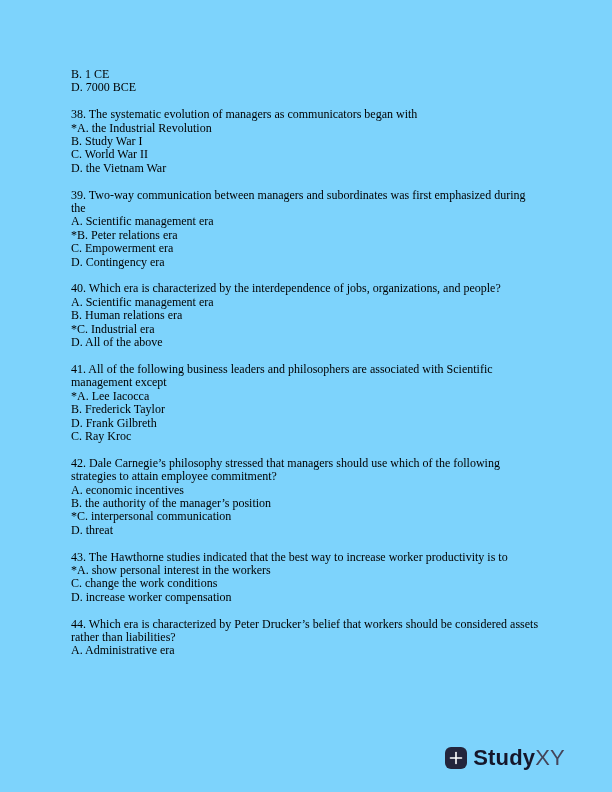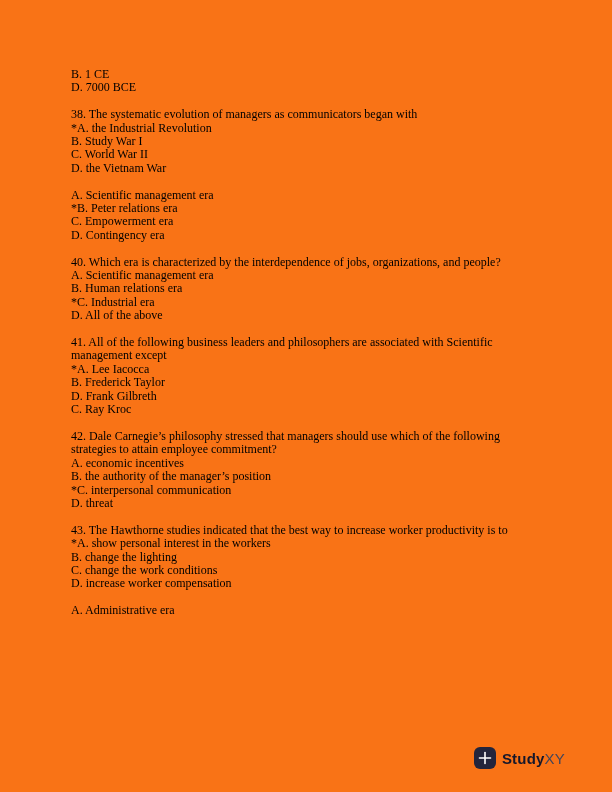--- a/index.html
+++ b/index.html
@@ -1,21 +1,21 @@
 <!DOCTYPE html>
 <html><head>
 <meta charset="utf-8">
 <style>
   html, body { margin: 0; padding: 0; background: #e8e8e8; }
   .page {
     position: relative;
     width: 612px;
     height: 792px;
     margin: 0 auto;
-    background: #f97316;
+    background: #7dd3fc;
     font-family: "Liberation Serif", serif;
     font-size: 12px;
     color: #000000;
     overflow: hidden;
   }
   .content {
     position: absolute;
     left: 71px;
     top: 68px;
     width: 470px;
@@ -41,21 +41,21 @@
     width: 22px;
     height: 22px;
     border-radius: 6px;
     background: #23253c;
     display: flex;
     align-items: center;
     justify-content: center;
     flex: 0 0 auto;
   }
   .logo-text {
-    font-size: 15px;
+    font-size: 22px;
     letter-spacing: 0.2px;
     color: #15172b;
     display: inline-flex;
     align-items: flex-start;
   }
   .logo-text .brand-bold { font-weight: 700; color: #15172b; }
   .logo-text .brand-light { font-weight: 500; color: #44455a; }
 </style>
 </head>
 <body>
@@ -69,20 +69,21 @@
       </div>
     <div>
         <div class="block">
           <div class="line">38. The systematic evolution of managers as communicators began with</div>
           <div class="line">*A. the Industrial Revolution</div>
           <div class="line">B. Study War I</div>
           <div class="line">C. World War II</div>
           <div class="line">D. the Vietnam War</div>
         </div>
         <div class="block">
+          <div class="line">39. Two-way communication between managers and subordinates was first emphasized during the</div>
           <div class="line">A. Scientific management era</div>
           <div class="line">*B. Peter relations era</div>
           <div class="line">C. Empowerment era</div>
           <div class="line">D. Contingency era</div>
         </div>
         <div class="block">
           <div class="line">40. Which era is characterized by the interdependence of jobs, organizations, and people?</div>
           <div class="line">A. Scientific management era</div>
           <div class="line">B. Human relations era</div>
           <div class="line">*C. Industrial era</div>
@@ -98,25 +99,25 @@
         <div class="block">
           <div class="line">42. Dale Carnegie’s philosophy stressed that managers should use which of the following strategies to attain employee commitment?</div>
           <div class="line">A. economic incentives</div>
           <div class="line">B. the authority of the manager’s position</div>
           <div class="line">*C. interpersonal communication</div>
           <div class="line">D. threat</div>
         </div>
         <div class="block">
           <div class="line">43. The Hawthorne studies indicated that the best way to increase worker productivity is to</div>
           <div class="line">*A. show personal interest in the workers</div>
-          <div class="line">B. change the lighting</div>
           <div class="line">C. change the work conditions</div>
           <div class="line">D. increase worker compensation</div>
         </div>
         <div class="block">
+          <div class="line">44. Which era is characterized by Peter Drucker’s belief that workers should be considered assets rather than liabilities?</div>
           <div class="line">A. Administrative era</div>
         </div>
       </div>
   </div>
 
   <div class="logo">
     <span class="logo-icon">
       <svg width="14" height="14" viewBox="0 0 14 14" aria-hidden="true">
         <line x1="7" y1="1.5" x2="7" y2="12.5" stroke="#ffffff" stroke-width="1.6" stroke-linecap="round"></line>
         <line x1="1.5" y1="7" x2="12.5" y2="7" stroke="#ffffff" stroke-width="1.6" stroke-linecap="round"></line>

